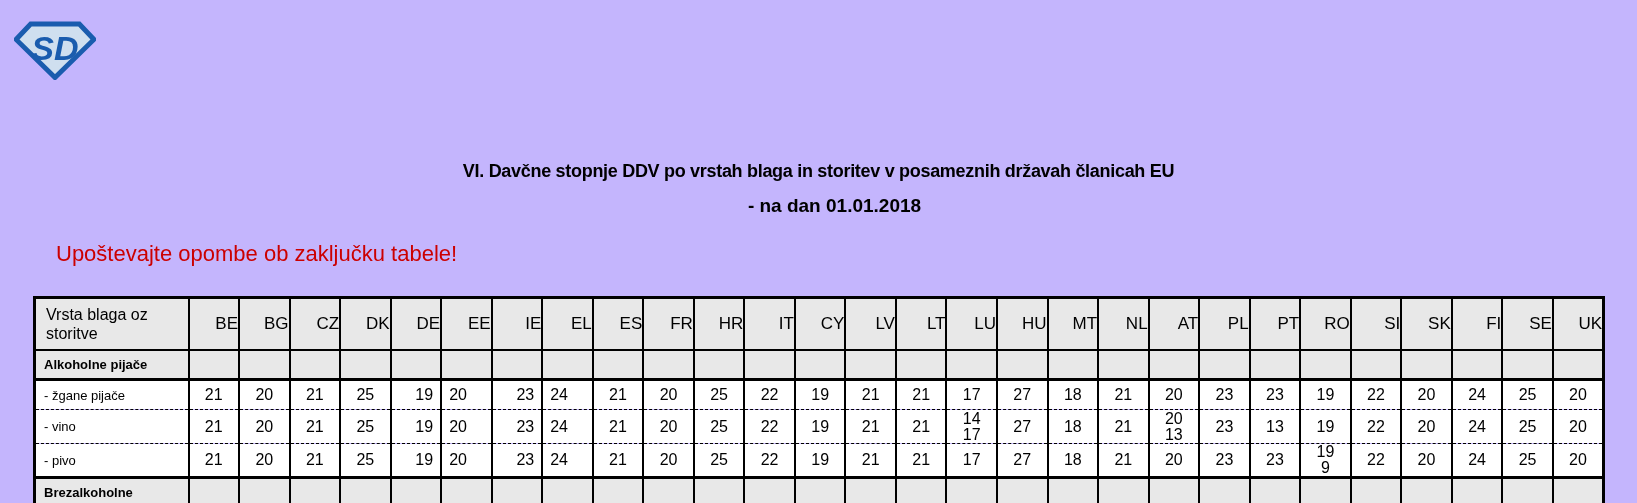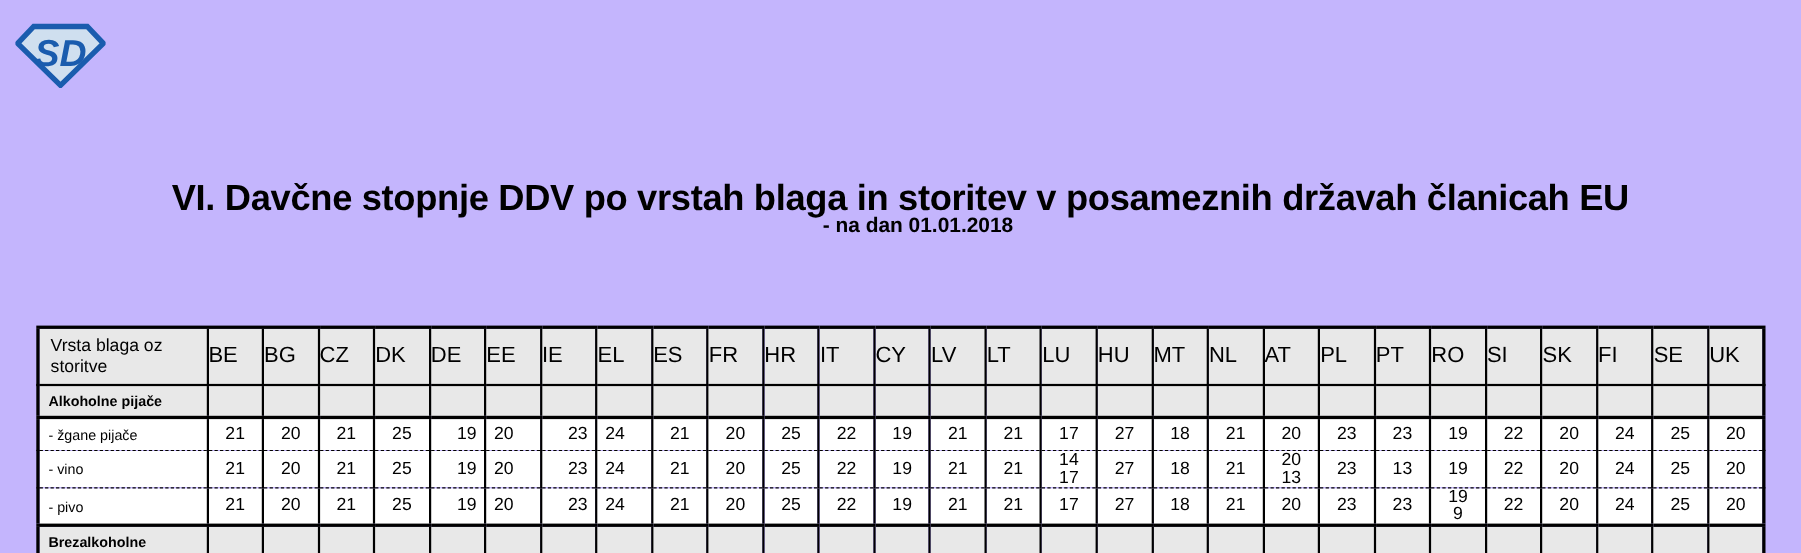--- a/index.html
+++ b/index.html
@@ -4,41 +4,41 @@
 <style>
   * { margin:0; padding:0; box-sizing:border-box; }
   html,body { background:#ffffff; }
   .page {
     position:relative; width:1637px; height:503px; background:#c4b5fd;
     overflow:hidden; font-family:"Liberation Sans", sans-serif; color:#000;
   }
   .logo { position:absolute; left:14px; top:20px; width:82px; height:60px; }
   .doc-title {
     position:absolute; top:161px; left:0; width:100%; text-align:center;
-    font-size:33px; font-weight:bold; letter-spacing:-0.3px;
+    font-size:18px; font-weight:bold; letter-spacing:-0.3px;
   }
   .doc-subtitle {
     position:absolute; top:195px; left:0; width:100%; text-align:center;
     font-size:19px; font-weight:bold;padding-left:32px;
   }
   .doc-note {
     position:absolute; left:56px; top:241px;
     font-size:22px; color:var(--note-color,#cc0000);
   }
   table.vat {
     position:absolute; left:33px; top:296px; width:1572px;
     border-collapse:collapse; table-layout:fixed;
     border:3px solid #000;
     font-size:16px;
   }
   table.vat th, table.vat td { overflow:hidden; }
   thead th {
     border:2px solid #000; border-top:3px solid #000; border-bottom:2px solid #000;
     background:var(--section-bg,#e8e8e8);
-    height:52px; font-weight:normal; font-size:20px; text-align:left; vertical-align:middle;
+    height:52px; font-weight:normal; font-size:17px; text-align:right; vertical-align:middle;
   }
   thead th.first-col { font-size:16px; line-height:19px; padding:0 10px; }
   tr.row-section td {
     border:2px solid #000; border-bottom:3px solid #000;
     background:var(--section-bg,#e8e8e8); height:30px;
   }
   tr.row-section td.label-cell { font-weight:bold; }
   tr.row-data td {
     border-left:2px solid #000; border-right:2px solid #000;
     border-bottom:1px dashed #000; border-top:0;
@@ -61,20 +61,21 @@
 
   <div class="logo">
     <svg viewBox="0 0 100 74" width="82" height="60">
       <polygon points="20,5 80,5 98,24 50,71 2,24" style="fill:var(--logo-fill,#cfdfef);stroke:var(--logo-outline,#1a5cae);stroke-width:6;stroke-linejoin:miter;"></polygon>
       <text x="50" y="49" text-anchor="middle" style="font-family:'Liberation Sans',sans-serif;font-weight:bold;font-style:italic;font-size:42px;fill:var(--logo-outline,#1a5cae);">SD</text>
     </svg>
   </div>
 
   <div class="doc-title">VI. Davčne stopnje DDV po vrstah blaga in storitev v posameznih državah članicah EU</div>
   <div class="doc-subtitle">- na dan 01.01.2018</div>
+  <div class="doc-note">Upoštevajte opombe ob zaključku tabele!</div>
 
   <table class="vat">
     <colgroup id="vat-colgroup">
         <col style="width:154px;">
         <col>
         <col>
         <col>
         <col>
         <col>
         <col>

